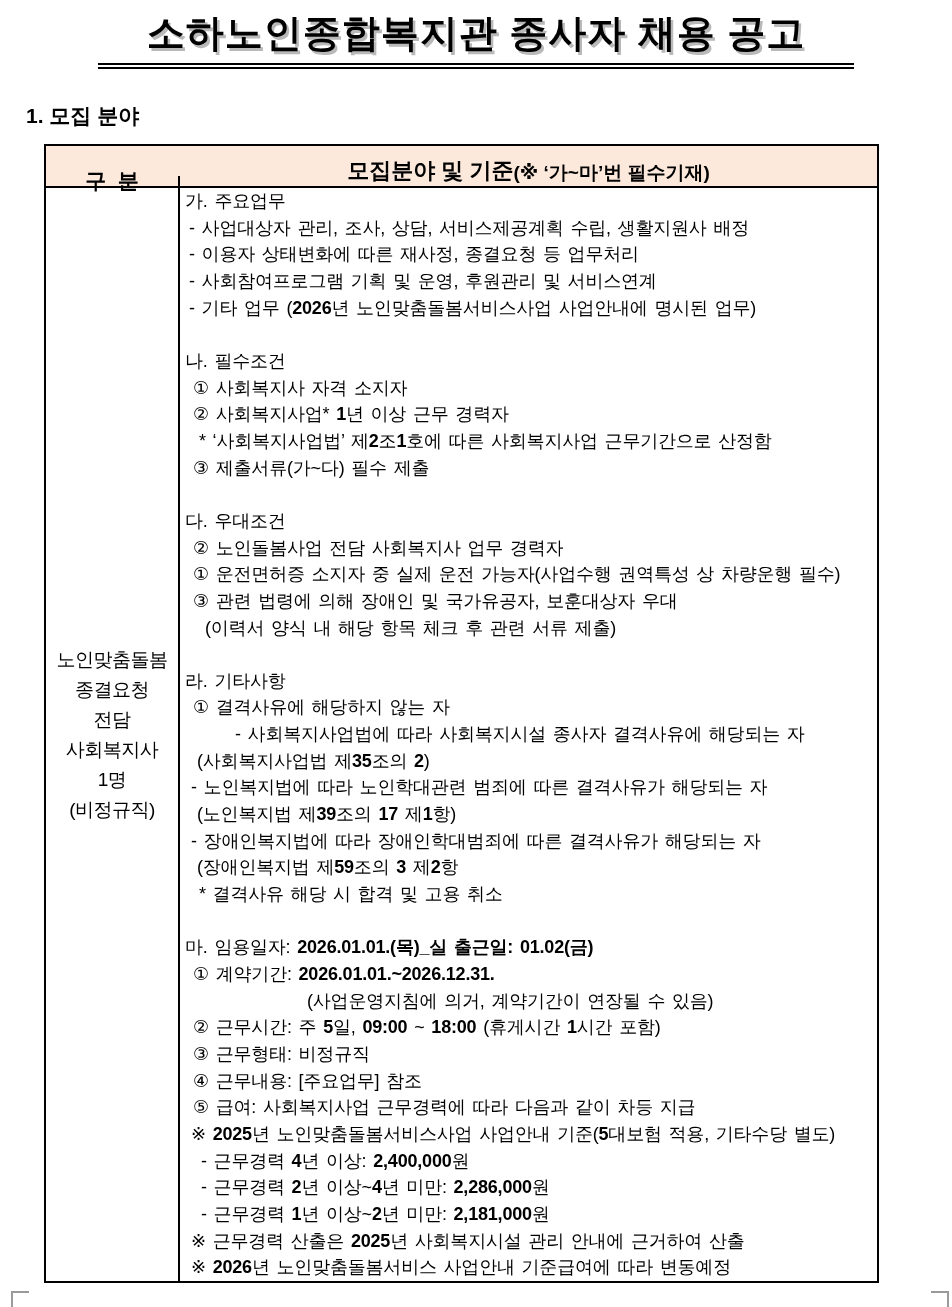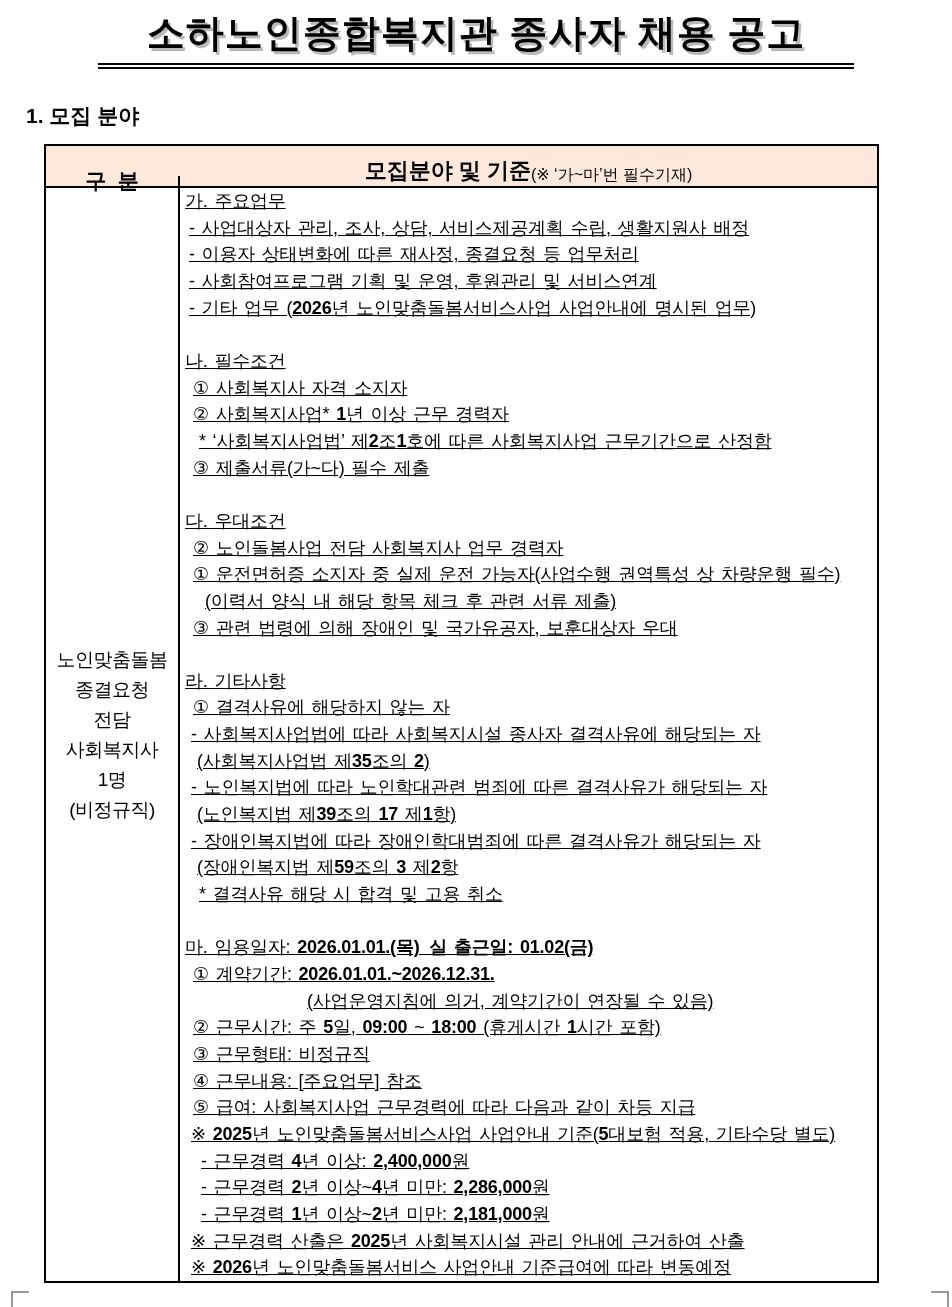--- a/index.html
+++ b/index.html
@@ -35,34 +35,34 @@
   .t-header .h-col1 {
     width:134px; border-right:2px solid #000; box-sizing:border-box;
     display:flex; align-items:center; justify-content:center;
     font-weight:700; font-size:21px; white-space:pre;margin-top:30px;
   }
   .t-header .h-col2 {
     flex:1; display:flex; align-items:flex-end; justify-content:center;
     white-space:pre;
   }
   .h-col2 .h-main { font-weight:700; font-size:22px; }
-  .h-col2 .h-sub  { font-weight:400; font-size:16px; }
+  .h-col2 .h-sub  { font-weight:700; font-size:19px; }
   .t-body { display:flex; height:1093px; }
   .b-col1 {
     width:134px; border-right:2px solid #000; box-sizing:border-box;
     display:flex; flex-direction:column; align-items:center; justify-content:center;
     text-align:center;
   }
   .b-col1 .jline {
     font-size:19px; line-height:30px; letter-spacing:-0.5px; white-space:pre;
   }
   .b-col2 { flex:1; padding-left:5px; box-sizing:border-box; overflow:hidden; }
   .cline {
     height:26.66px; line-height:26.66px; font-size:18px;
-    white-space:pre; word-spacing:2px; letter-spacing:-0.2px;text-decoration:underline;
+    white-space:pre; word-spacing:2px; letter-spacing:-0.2px;
   }
   .cline span.b   { font-weight:700; }
   .cline span.num { font-weight:700; }
   
   .corner { position:absolute; top:1291px; width:16px; height:16px; }
   .corner.left  { left:11px;  border-left:2px solid #9a9a9a; border-top:2px solid #9a9a9a; }
   .corner.right { left:931px; border-right:2px solid #9a9a9a; border-top:2px solid #9a9a9a; }
 </style>
 </head>
 <body>
@@ -100,26 +100,26 @@
         <div class="cline"></div>
         <div class="cline"><span>나. 필수조건</span></div>
         <div class="cline" style="padding-left: 8px;"><span>① 사회복지사 자격 소지자</span></div>
         <div class="cline" style="padding-left: 8px;"><span>② 사회복지사업* </span><span class="num">1</span><span>년 이상 근무 경력자</span></div>
         <div class="cline" style="padding-left: 14px;"><span>* ‘사회복지사업법’ 제</span><span class="num">2</span><span>조</span><span class="num">1</span><span>호에 따른 사회복지사업 근무기간으로 산정함</span></div>
         <div class="cline" style="padding-left: 8px;"><span>③ 제출서류(가~다) 필수 제출</span></div>
         <div class="cline"></div>
         <div class="cline"><span>다. 우대조건</span></div>
         <div class="cline" style="padding-left: 8px;"><span>② 노인돌봄사업 전담 사회복지사 업무 경력자</span></div>
         <div class="cline" style="padding-left: 8px;"><span>① 운전면허증 소지자 중 실제 운전 가능자(사업수행 권역특성 상 차량운행 필수)</span></div>
+        <div class="cline" style="padding-left: 8px;"><span>③ 관련 법령에 의해 장애인 및 국가유공자, 보훈대상자 우대</span></div>
         <div class="cline" style="padding-left: 20px;"><span>(이력서 양식 내 해당 항목 체크 후 관련 서류 제출)</span></div>
-        <div class="cline" style="padding-left: 8px;"><span>③ 관련 법령에 의해 장애인 및 국가유공자, 보훈대상자 우대</span></div>
         <div class="cline"></div>
         <div class="cline"><span>라. 기타사항</span></div>
         <div class="cline" style="padding-left: 8px;"><span>① 결격사유에 해당하지 않는 자</span></div>
-        <div class="cline" style="padding-left: 6px;"><span>- 사회복지사업법에 따라 사회복지시설 종사자 결격사유에 해당되는 자</span></div>
+        <div class="cline" style="padding-left: 6px; margin-left: 44px;"><span>- 사회복지사업법에 따라 사회복지시설 종사자 결격사유에 해당되는 자</span></div>
         <div class="cline" style="padding-left: 12px;"><span>(사회복지사업법 제</span><span class="num">35</span><span>조의 </span><span class="num">2</span><span>)</span></div>
         <div class="cline" style="padding-left: 6px;"><span>- 노인복지법에 따라 노인학대관련 범죄에 따른 결격사유가 해당되는 자</span></div>
         <div class="cline" style="padding-left: 12px;"><span>(노인복지법 제</span><span class="num">39</span><span>조의 </span><span class="num">17</span><span> 제</span><span class="num">1</span><span>항)</span></div>
         <div class="cline" style="padding-left: 6px;"><span>- 장애인복지법에 따라 장애인학대범죄에 따른 결격사유가 해당되는 자</span></div>
         <div class="cline" style="padding-left: 12px;"><span>(장애인복지법 제</span><span class="num">59</span><span>조의 </span><span class="num">3</span><span> 제</span><span class="num">2</span><span>항</span></div>
         <div class="cline" style="padding-left: 14px;"><span>* 결격사유 해당 시 합격 및 고용 취소</span></div>
         <div class="cline"></div>
         <div class="cline"><span>마. 임용일자: </span><span class="b num">2026.01.01.</span><span class="b">(목)_실 출근일: </span><span class="b num">01.02</span><span class="b">(금)</span></div>
         <div class="cline" style="padding-left: 8px;"><span>① 계약기간: </span><span class="b num">2026.01.01.</span><span class="b">~</span><span class="b num">2026.12.31.</span></div>
         <div class="cline" style="padding-left: 122px;"><span>(사업운영지침에 의거, 계약기간이 연장될 수 있음)</span></div>

